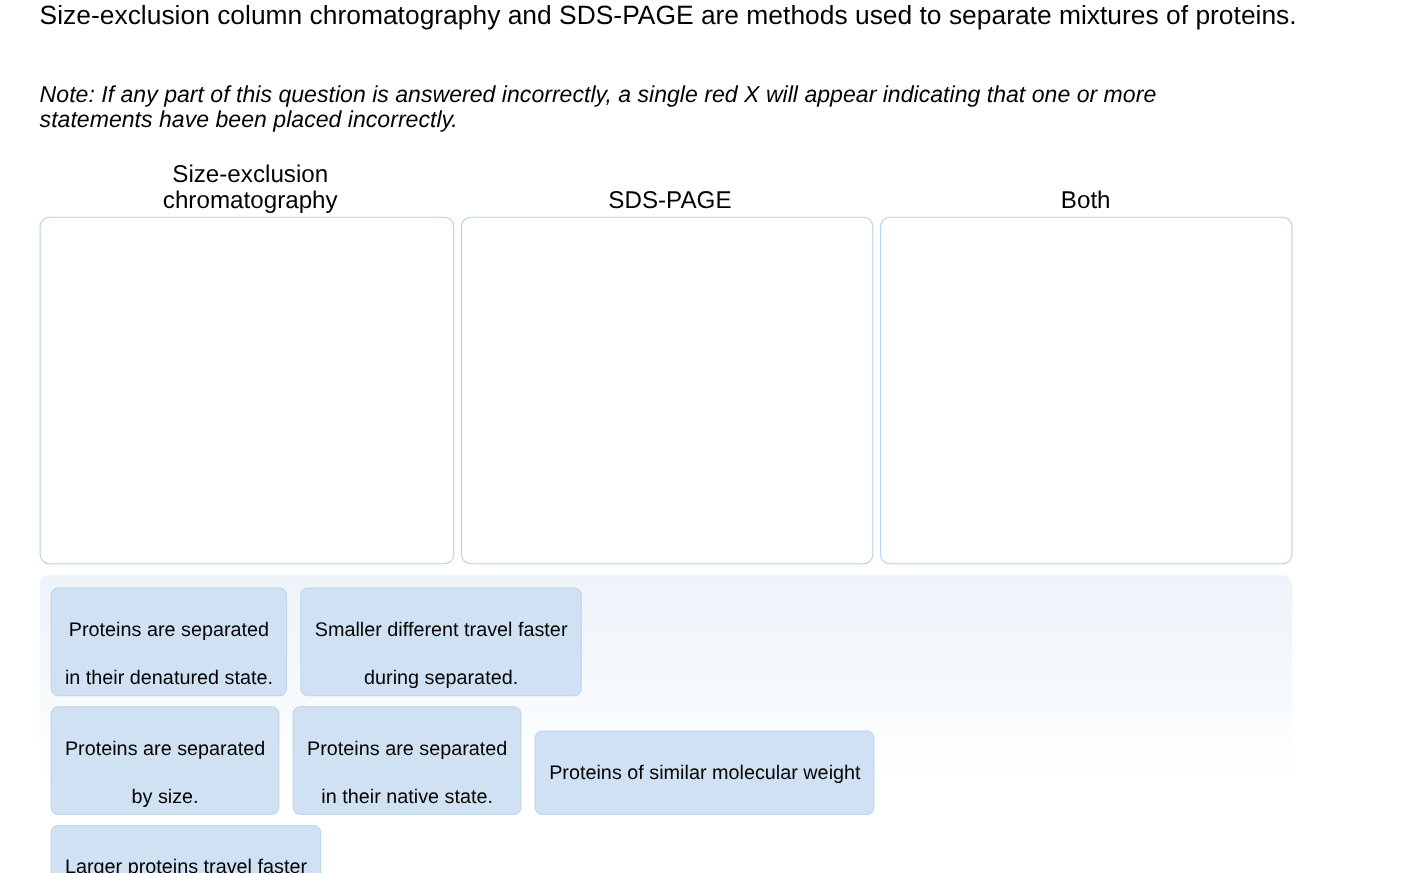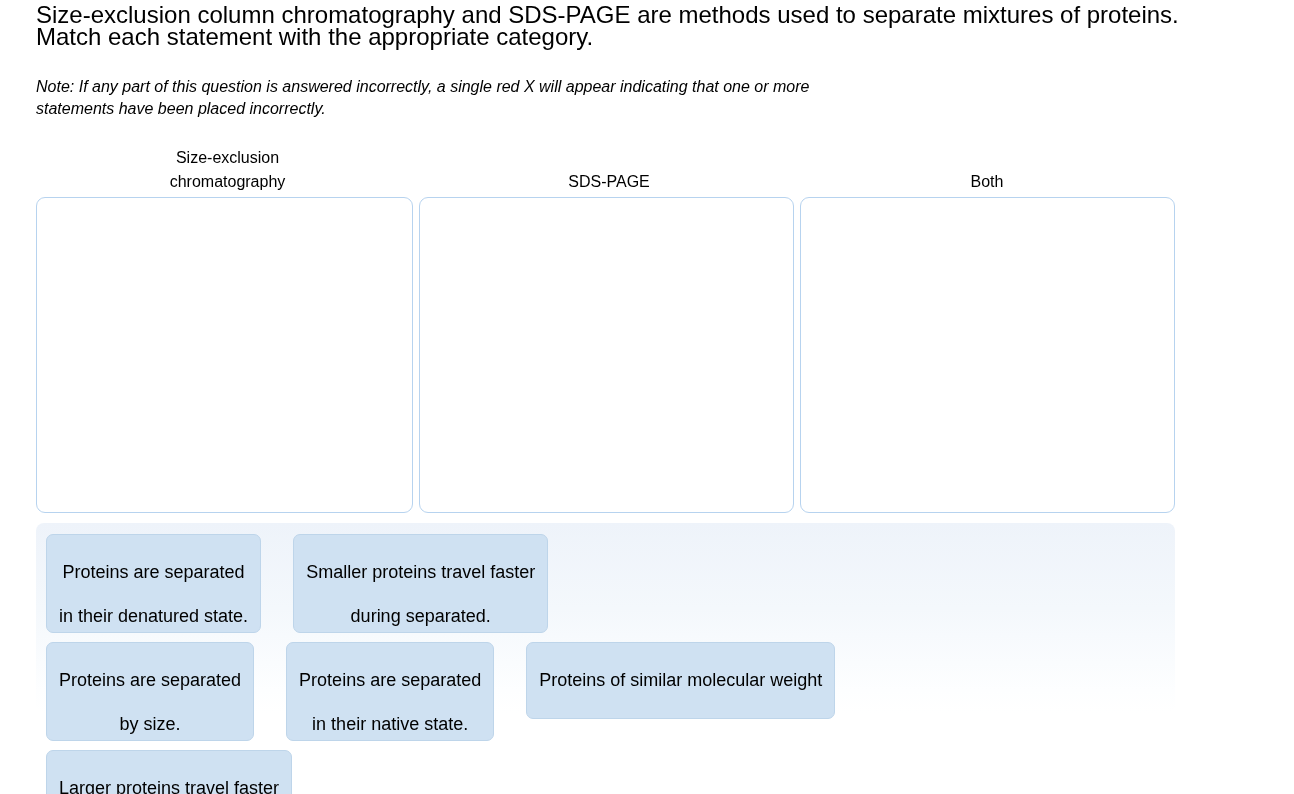--- a/index.html
+++ b/index.html
@@ -28,42 +28,42 @@
     line-height: 21.5px;
     white-space: nowrap;
   }
   #note-block {
     position: absolute;
     left: 36px;
     top: 76px;
     width: 1230px;
   }
   .note-line {
-    font-size: 16px;
+    font-size: 21px;
     line-height: 21.5px;
     font-style: italic;
     white-space: nowrap;
   }
 
   
   #category-headers {
     position: absolute;
     left: 36px;
     top: 140px;
     width: 1139px;
     height: 54px;
     display: flex;
   }
   .category-header {
     display: flex;
     flex-direction: column;
     justify-content: flex-end;
     align-items: center;
     text-align: center;
-    font-size: 16px;
+    font-size: 22px;
     line-height: 24px;
     box-sizing: border-box;
   }
   .cat-h-1 { width: 383px; }
   .cat-h-2 { width: 380px; }
   .cat-h-3 { width: 376px; text-align: right; }
 
   
   #dropzones {
     position: absolute;
@@ -92,43 +92,41 @@
     top: 523px;
     width: 1139px;
     height: 190px;
     background: linear-gradient(to bottom, #eef3fa 0%, #f4f8fc 45%, #fdfeff 88%, #ffffff 100%);
     border-radius: 8px;
     box-sizing: border-box;
     padding: 11px 0 0 10px;
   }
   .tile-row {
     display: flex;
-    align-items: flex-start;
+    align-items: flex-end;
     margin-bottom: 9px;
-    gap: 20px;
   }
   .tile {
     background: #cfe1f2;
     border: 1px solid #bed5ea;
     border-radius: 7px;
     box-sizing: border-box;
     font-size: 18px;
     line-height: 22px;
     text-align: center;
     padding: 4px 12px 5px 12px;
     margin-right: 12px;
     white-space: pre-line;
   }
 </style>
 </head>
 <body>
 
 <div id="prompt-block">
   <div class="prompt-line">Size-exclusion column chromatography and SDS-PAGE are methods used to separate mixtures of proteins.</div>
-  <div class="prompt-line">Match each statement with the appropriate category.</div>
 </div>
 
 <div id="note-block">
   <div class="note-line">Note: If any part of this question is answered incorrectly, a single red X will appear indicating that one or more</div>
   <div class="note-line">statements have been placed incorrectly.</div>
 </div>
 
 <div id="category-headers">
   <div class="category-header cat-h-1">
     <span>Size-exclusion</span>
@@ -149,21 +147,21 @@
 </div>
 
 <div id="tile-bank">
 
   <div class="tile-row">
     <div class="tile">
       <span>Proteins are separated</span><br>
       <span>in their denatured state.</span>
     </div>
     <div class="tile">
-      <span>Smaller proteins travel faster</span><br>
+      <span>Smaller different travel faster</span><br>
       <span>during separated.</span>
     </div>
   </div>
 
   <div class="tile-row">
     <div class="tile">
       <span>Proteins are separated</span><br>
       <span>by size.</span>
     </div>
     <div class="tile">

